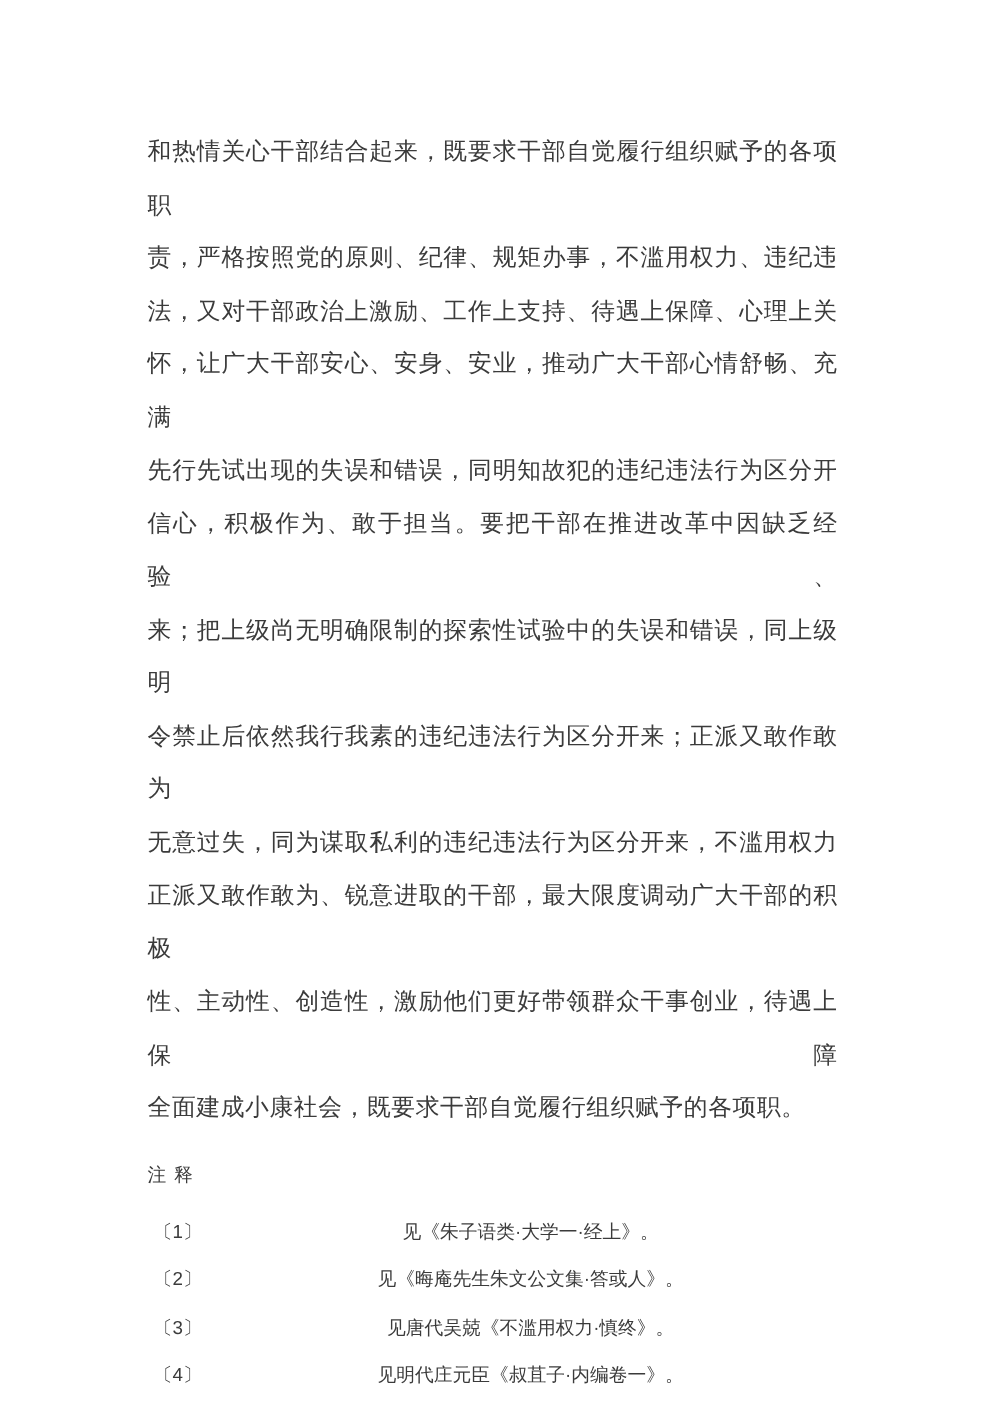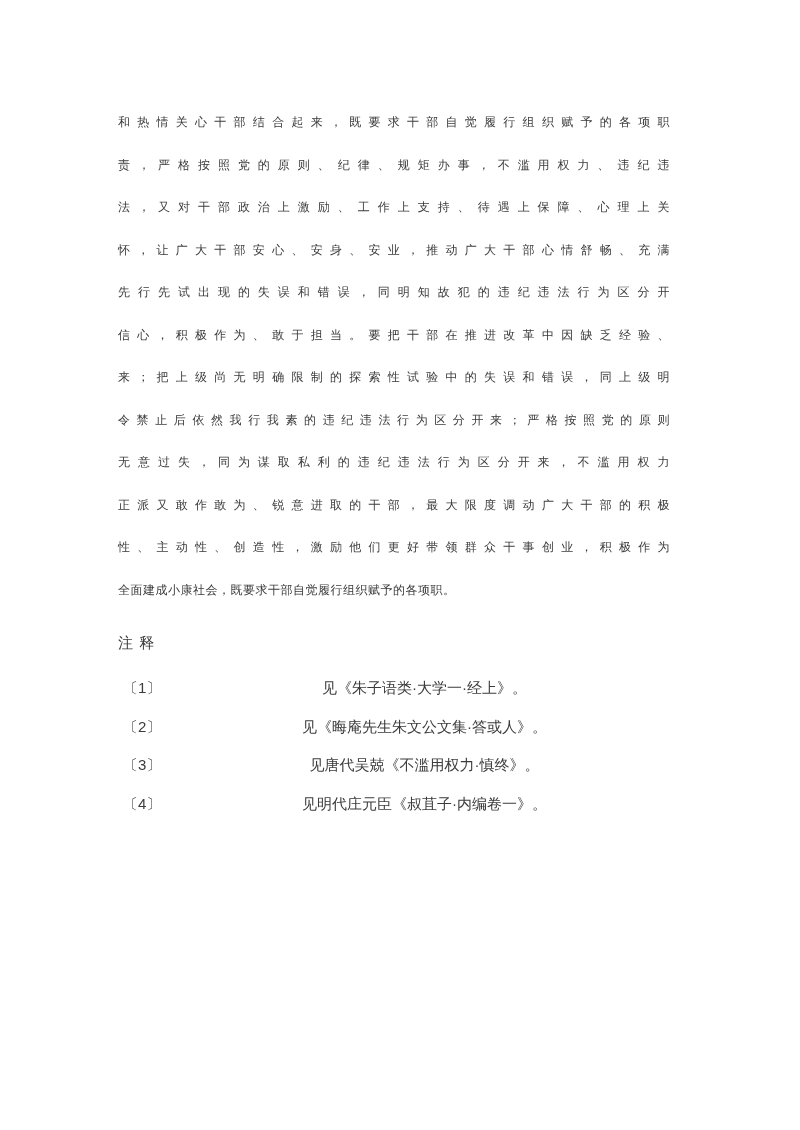--- a/index.html
+++ b/index.html
@@ -12,21 +12,21 @@
     font-family: "Liberation Sans", "DejaVu Sans", sans-serif;
     color: #3b3b3b;
   }
   .content {
     position: absolute;
     left: 118px;
     top: 101px;
     width: 552px;
   }
   .para .mline {
-    font-size: 12px;
+    font-size: 19px;
     line-height: 42.5px;
     text-align: justify;
     text-align-last: justify;
     letter-spacing: 0.5px;
   }
   .para .mline:last-child {
     text-align-last: left;
   }
   .notes-header {
     margin-top: 22px;
@@ -73,27 +73,27 @@
         <div class="mline">法，又对干部政治上激励、工作上支持、待遇上保障、心理上关</div>
 
         <div class="mline">怀，让广大干部安心、安身、安业，推动广大干部心情舒畅、充满</div>
 
         <div class="mline">先行先试出现的失误和错误，同明知故犯的违纪违法行为区分开</div>
 
         <div class="mline">信心，积极作为、敢于担当。要把干部在推进改革中因缺乏经验、</div>
 
         <div class="mline">来；把上级尚无明确限制的探索性试验中的失误和错误，同上级明</div>
 
-        <div class="mline">令禁止后依然我行我素的违纪违法行为区分开来；严格按照党的原则</div>
+        <div class="mline">令禁止后依然我行我素的违纪违法行为区分开来；正派又敢作敢为</div>
 
         <div class="mline">无意过失，同为谋取私利的违纪违法行为区分开来，不滥用权力</div>
 
         <div class="mline">正派又敢作敢为、锐意进取的干部，最大限度调动广大干部的积极</div>
 
-        <div class="mline">性、主动性、创造性，激励他们更好带领群众干事创业，积极作为</div>
+        <div class="mline">性、主动性、创造性，激励他们更好带领群众干事创业，待遇上保障</div>
 
         <div class="mline">全面建成小康社会，既要求干部自觉履行组织赋予的各项职。</div>
       </div>
 
     <div class="notes-header">注 释</div>
 
     <div class="notes">
 
         <div class="note">
           <span class="note-num">〔1〕</span>

